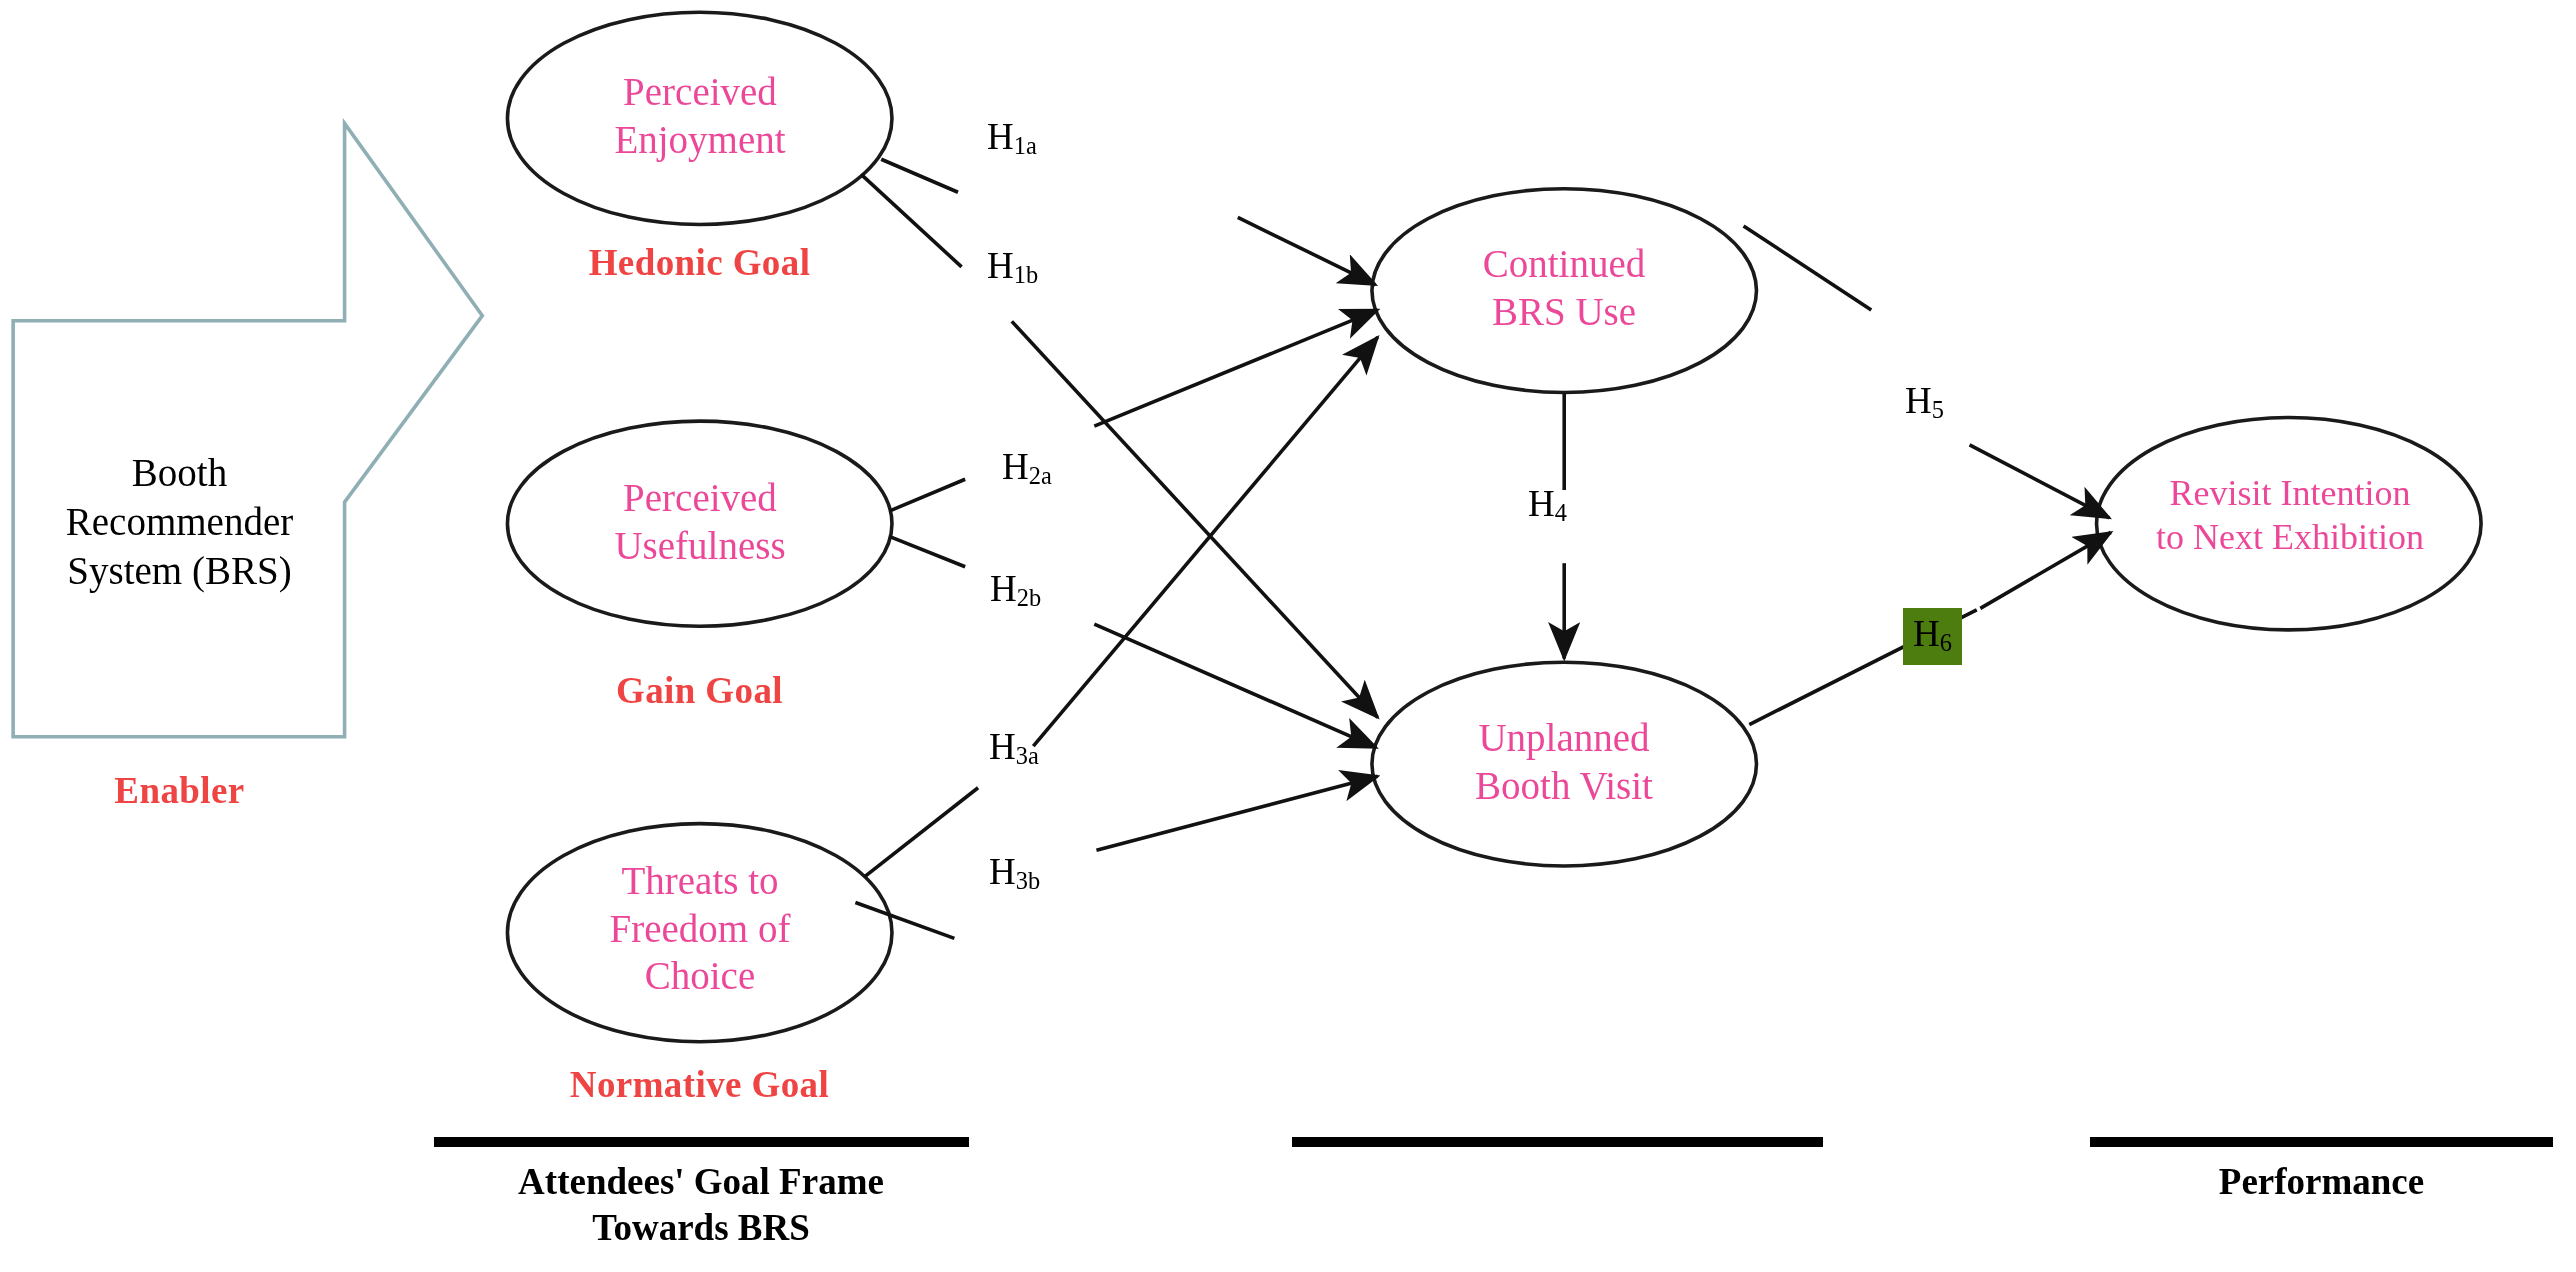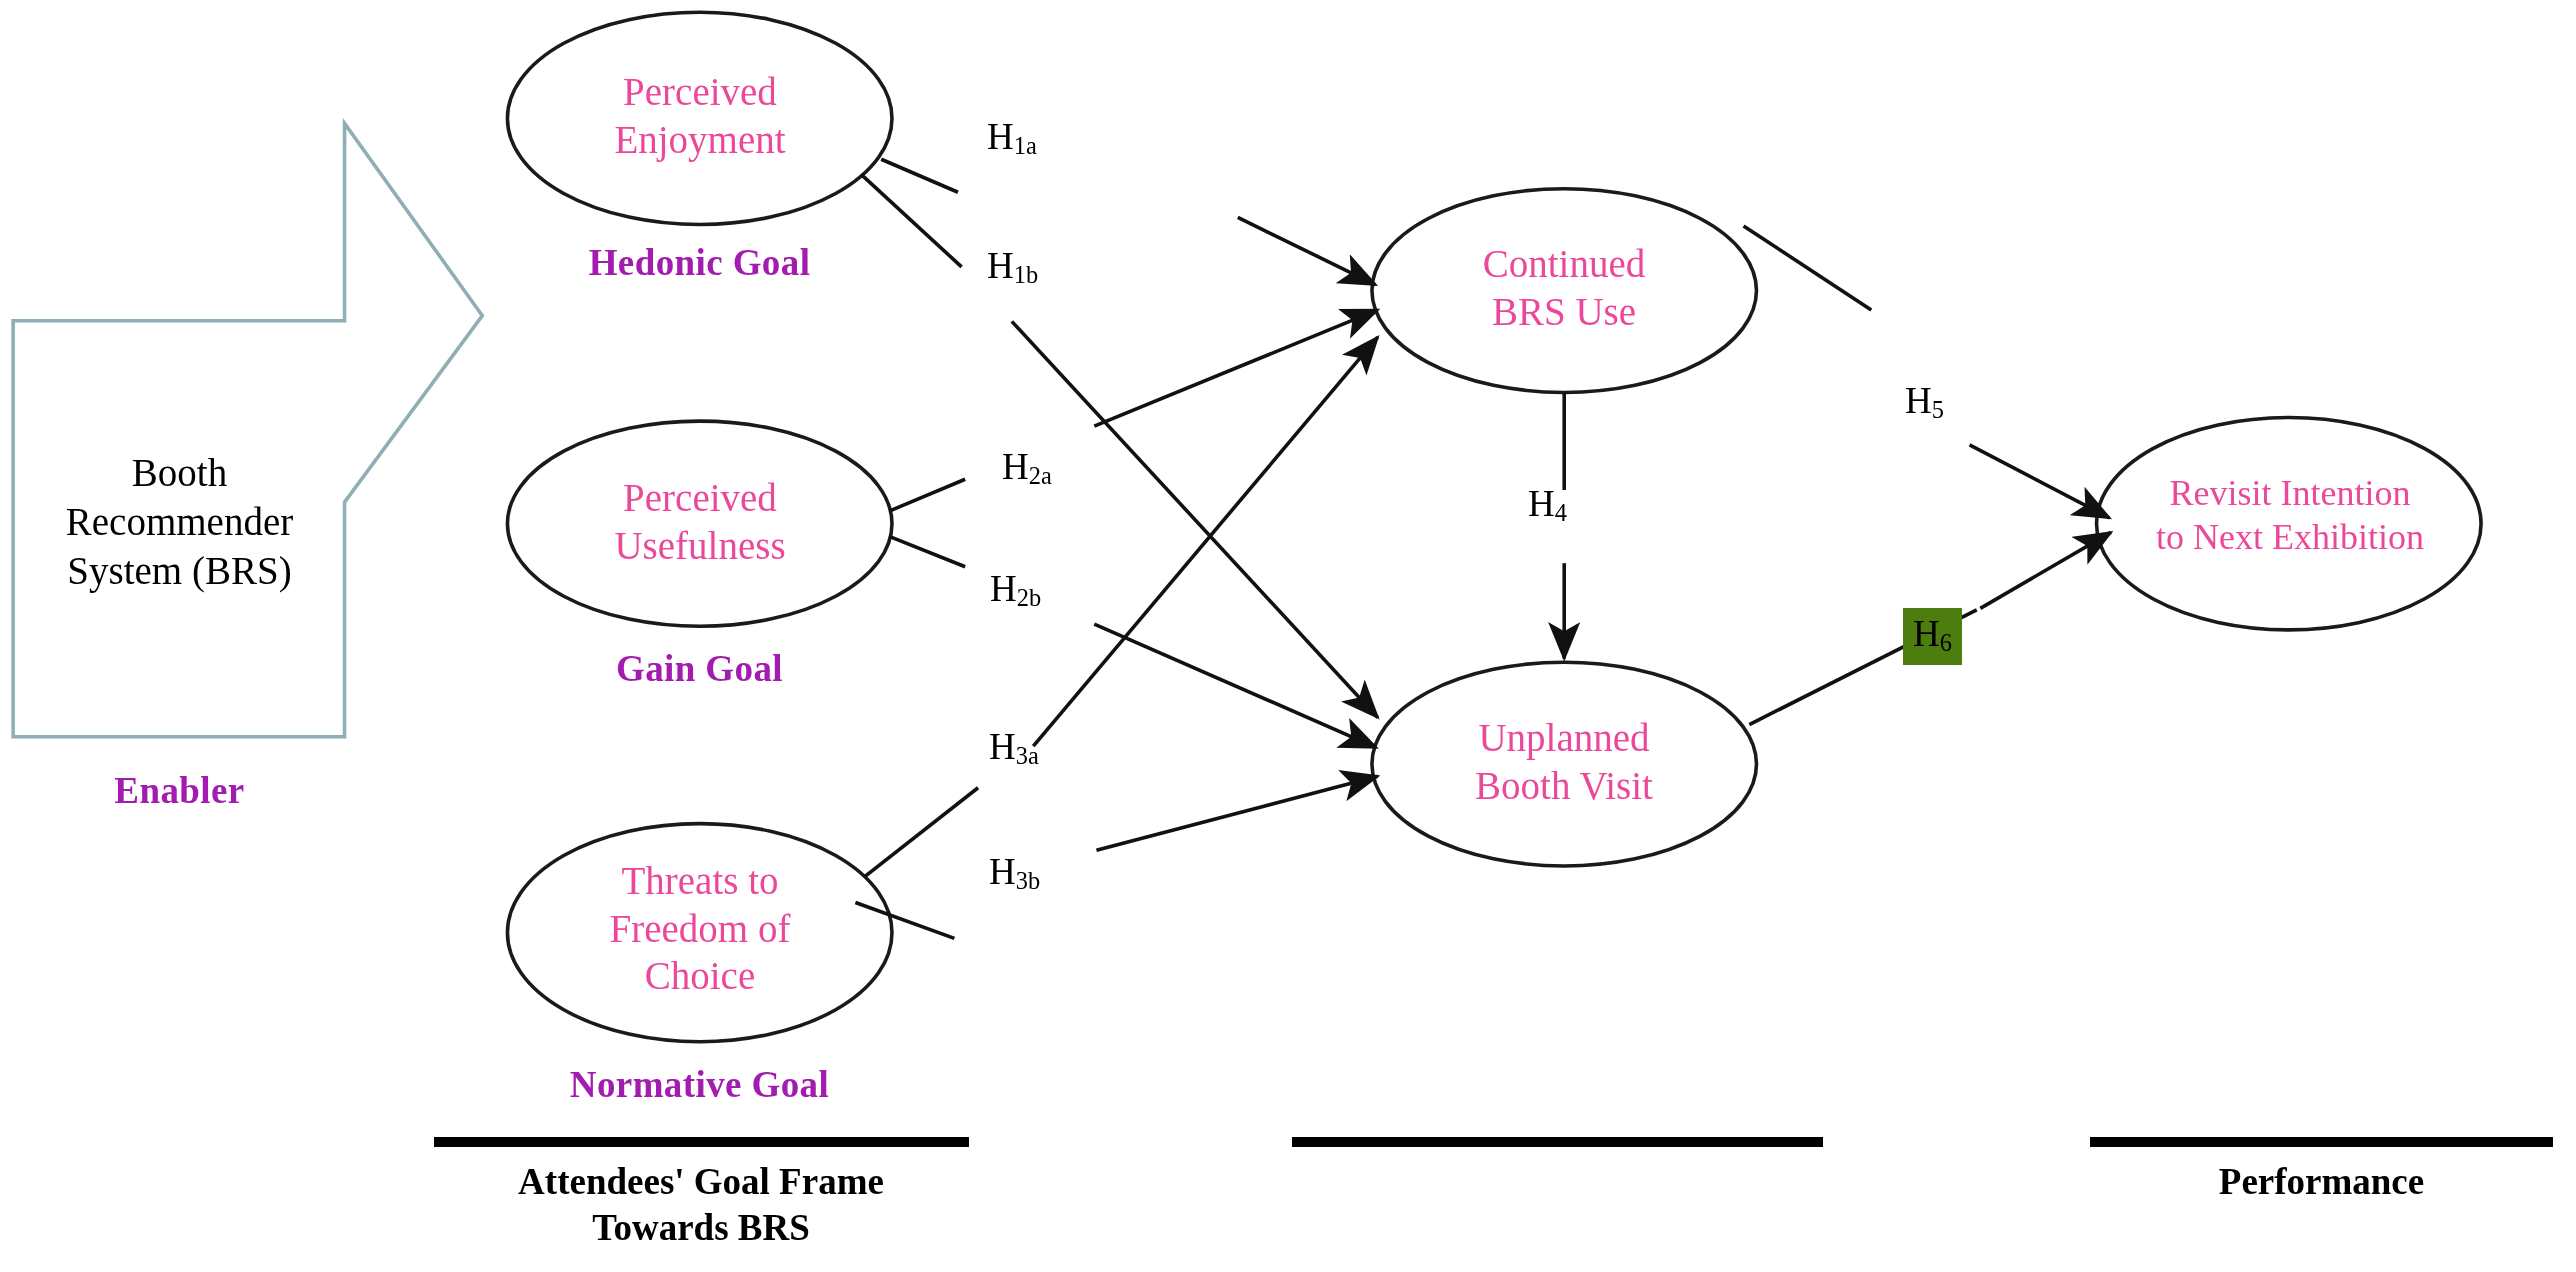--- a/index.html
+++ b/index.html
@@ -31,21 +31,21 @@
     color: #ec4899;
     white-space: pre-line;
     pointer-events: none;
   }
   .cat-label {
     position: absolute;
     text-align: center;
     font-family: "Liberation Serif", "DejaVu Serif", serif;
     font-size: 37px;
     font-weight: bold;
-    color: #a21caf;
+    color: #ef4444;
     letter-spacing: 0.4px;
     white-space: pre-line;
     line-height: 1.22;
   }
   .hyp-label {
     position: absolute;
     font-family: "Liberation Serif", "DejaVu Serif", serif;
     font-size: 37px;
     color: #000000;
     white-space: nowrap;
@@ -142,21 +142,21 @@
 System (BRS)</div>
 
   <div class="cat-label" style="left:43px; top:768px; width:273px;">Enabler</div>
 
   <div class="node-label" style="left:517px; top:68px; width:366px;">Perceived
 Enjoyment</div>
   <div class="cat-label" style="left:502px; top:240px; width:395px;">Hedonic  Goal</div>
 
   <div class="node-label" style="left:517px; top:474px; width:366px;">Perceived
 Usefulness</div>
-  <div class="cat-label" style="left:502px; top:646px; width:395px;">Gain Goal</div>
+  <div class="cat-label" style="left:502px; top:668px; width:395px;">Gain Goal</div>
 
   <div class="node-label" style="left:517px; top:857px; width:366px;">Threats to
 Freedom  of
 Choice</div>
   <div class="cat-label" style="left:495px; top:1062px; width:409px;">Normative Goal</div>
 
   <div class="node-label" style="left:1381px; top:714px; width:366px;">Unplanned
 Booth Visit</div>
 
   <div class="node-label" style="left:1381px; top:240px; width:366px;">Continued

